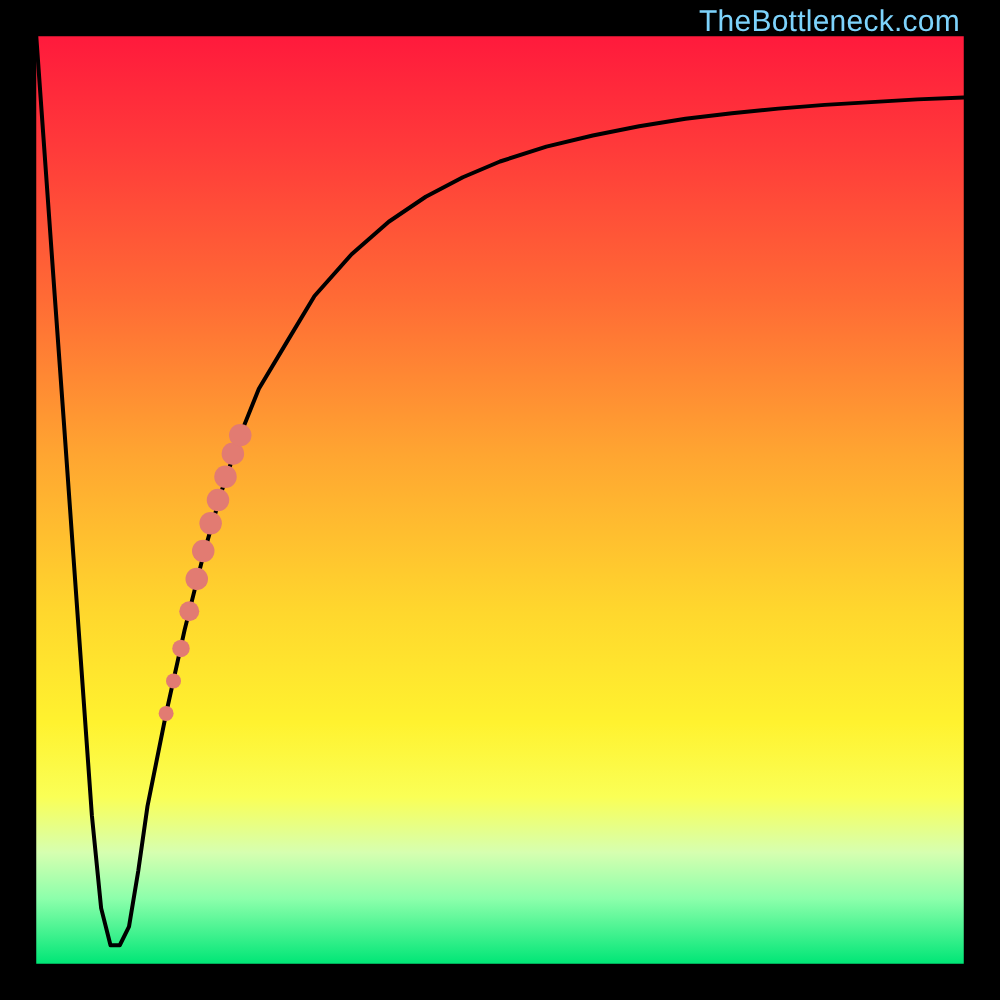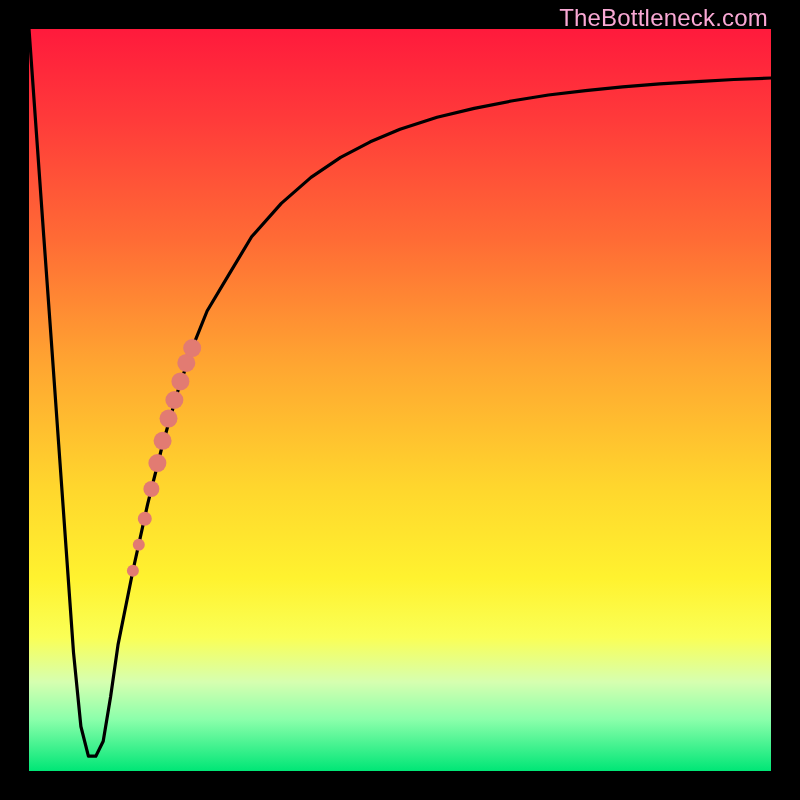--- a/index.html
+++ b/index.html
@@ -37,21 +37,21 @@
       #00e676 100%
     );
   }
   .watermark {
     position: absolute;
     top: 4px;
     right: 32px;
     font-family: Arial, Helvetica, sans-serif;
     font-size: 24px;
     font-weight: 500;
-    color: #f9a8d4;
+    color: #7dd3fc;
     text-align: right;
     letter-spacing: 0.2px;
     user-select: none;
   }
   svg.overlay {
     position: absolute;
     left: 29px;
     top: 29px;
     width: 742px;
     height: 742px;

